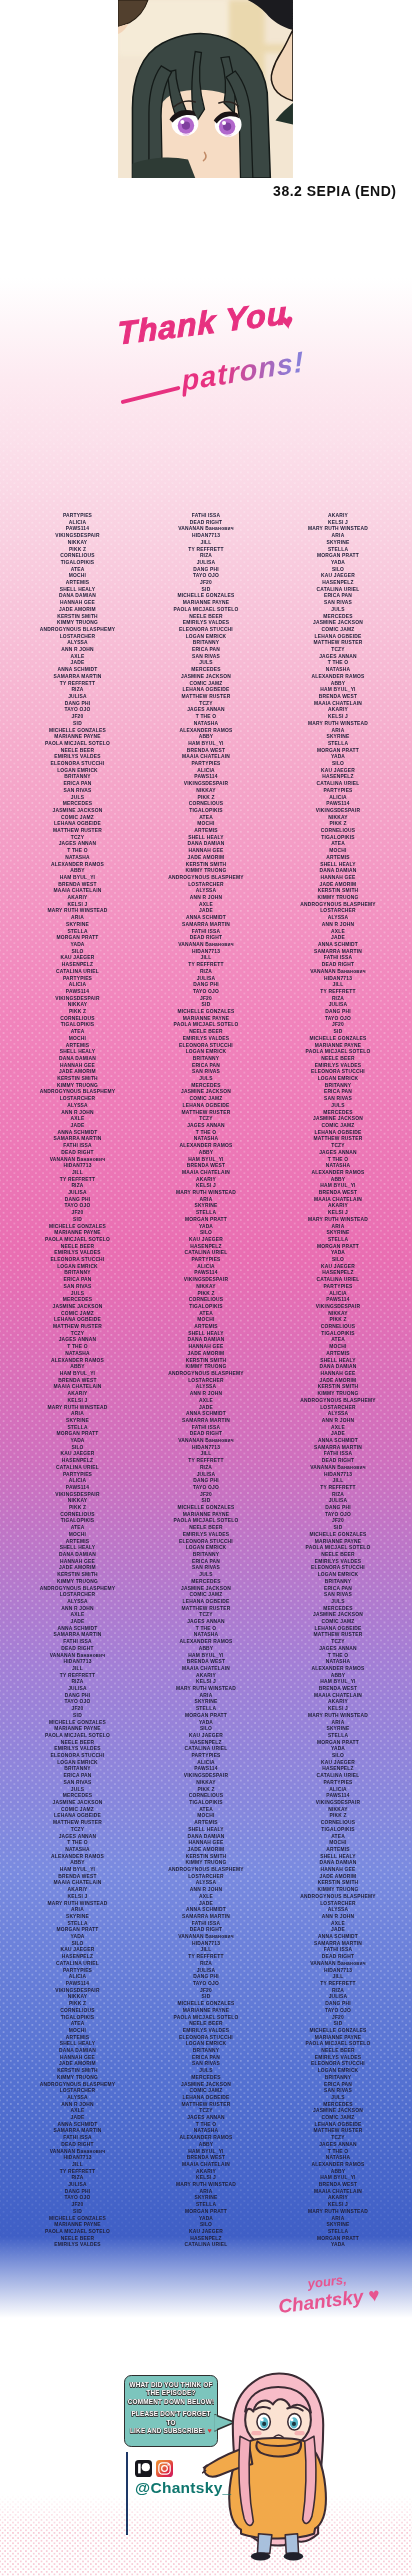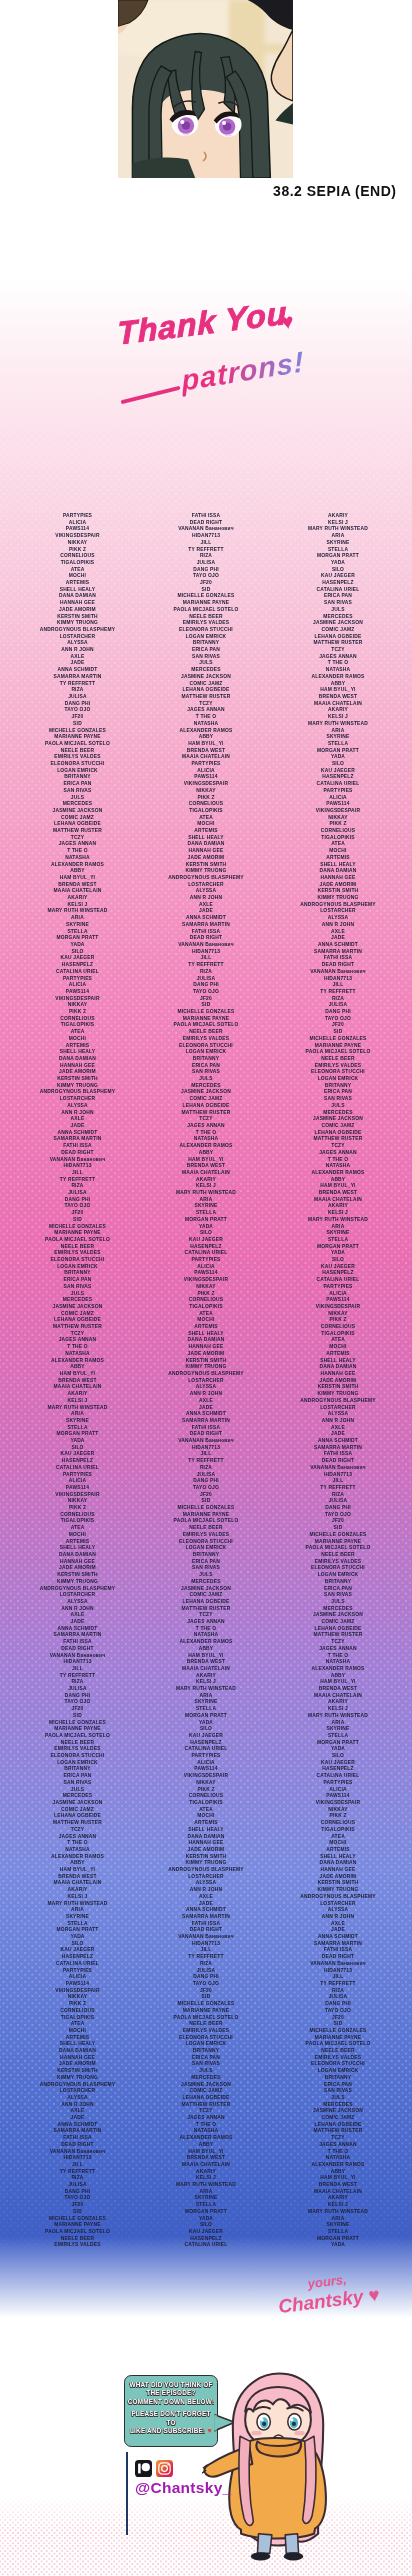--- a/index.html
+++ b/index.html
@@ -63,21 +63,21 @@
     letter-spacing:0.2px;
     text-shadow:-0.5px -0.5px 0 #3a3a3a,0.5px -0.5px 0 #3a3a3a,-0.5px 0.5px 0 #3a3a3a,
                 0.5px 0.5px 0 #3a3a3a,0 1px 0 #3a3a3a;}
   #notice-bubble .sp{height:4.6px;}
   #notice-bubble .heart{color:#e23b3b;text-shadow:none;font-size:7.2px;}
   #notice-tail{left:214px;top:2412px;width:23px;height:21.6px;}
   #chibi{left:202px;top:2364px;width:150px;height:202px;}
   #social-line{left:126px;top:2452px;width:2.1px;height:83px;background:#1d3766;}
   #icon-row{left:135px;top:2460px;display:flex;gap:4.1px;}
   .sq-icon{width:17px;height:17px;border-radius:3.6px;position:relative;}
-  #social-handle{left:135px;top:2479px;font-size:15.5px;font-weight:700;color:#a21caf;
+  #social-handle{left:135px;top:2479px;font-size:15.5px;font-weight:700;color:#0f766e;
     letter-spacing:0.3px;}
 </style>
 </head>
 <body>
 
 <div id="page">
 
   <svg id="comic-panel" class="abs" viewBox="0 0 340 346">
     <rect width="340" height="346" fill="#f3e6d2"></rect>
     <g filter="url(#pblur)">

